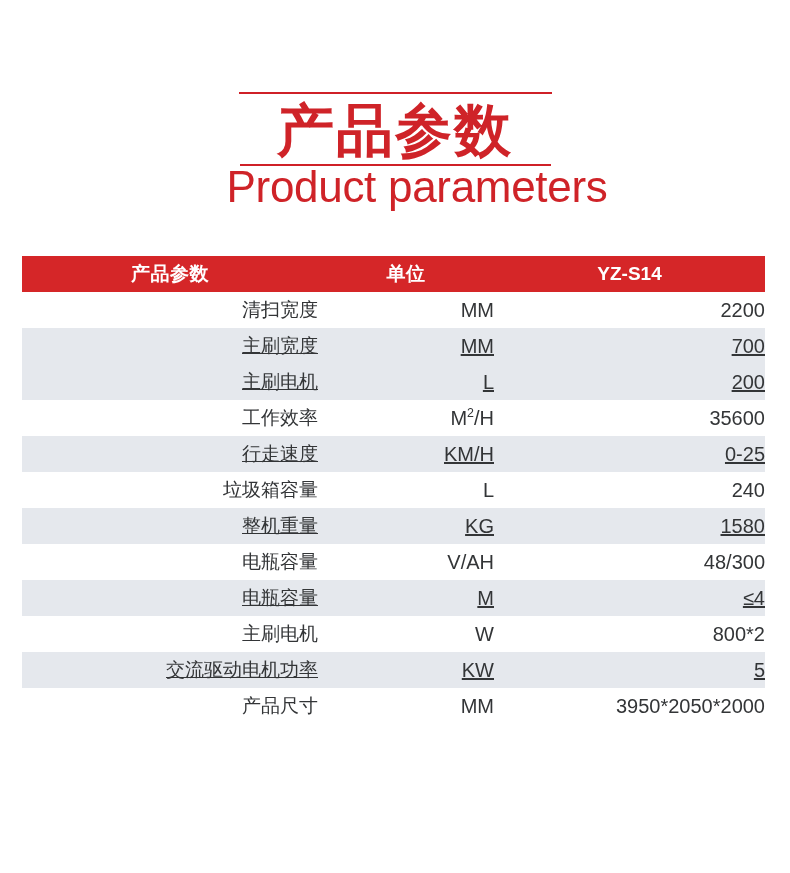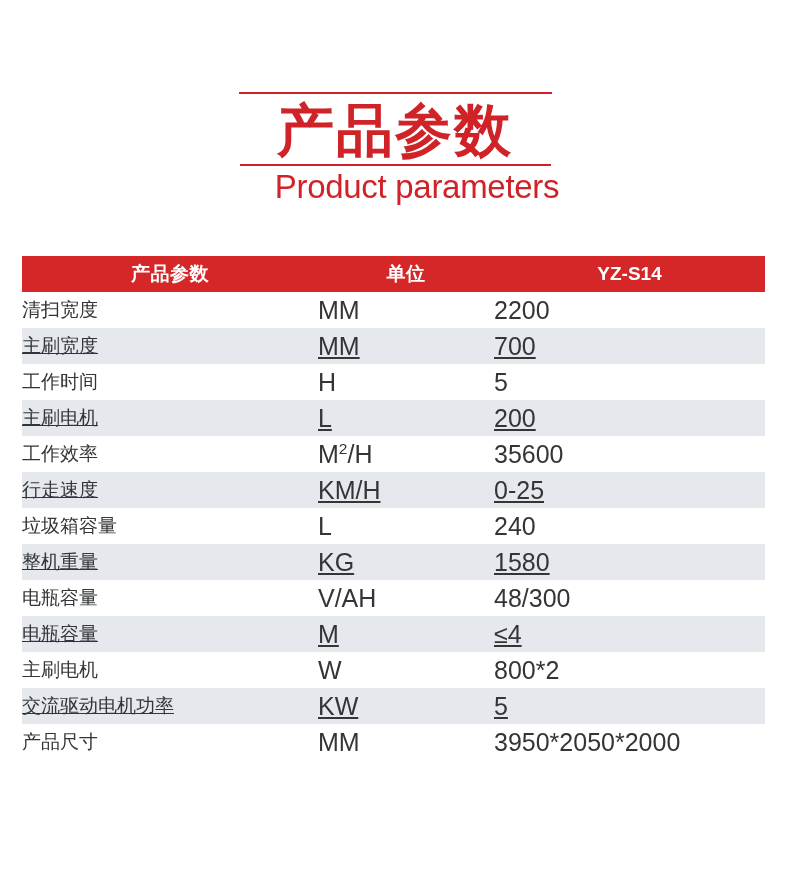--- a/index.html
+++ b/index.html
@@ -41,21 +41,21 @@
   .title-cn {
     font-size: 57px;
     line-height: 64px;
     color: #cf2328;
     font-weight: 700;
     letter-spacing: 2px;
     font-family: "DejaVu Sans", "Liberation Sans", sans-serif;
   }
 
   .title-en {
-    font-size: 33px;
+    font-size: 44px;
     line-height: 42px;
     color: #cf2328;
     font-weight: 400;
     letter-spacing: -0.3px;
     font-family: "Liberation Sans", "DejaVu Sans", sans-serif;
     padding-left: 44px;
   }
 
   
   .spec-table {
@@ -83,32 +83,32 @@
     letter-spacing: 0.5px;
   }
 
   .spec-table thead th.th-model {
     font-family: "Liberation Sans", "DejaVu Sans", sans-serif;
     letter-spacing: 0px;
   }
 
   .spec-table tbody td {
     height: 36px;
-    text-align: left;
+    text-align: right;
     vertical-align: middle;
     color: #333537;
     font-size: 19px;
     font-weight: 400;
     font-family: "DejaVu Sans", "Liberation Sans", sans-serif;
   }
 
   .spec-table tbody td.unit,
   .spec-table tbody td.value {
     font-family: "Liberation Sans", "DejaVu Sans", sans-serif;
-    font-size: 25px;
+    font-size: 20px;
   }
 
   .spec-table tbody tr.odd td { background: #ffffff; }
   .spec-table tbody tr.even td { background: #e5e8ed; text-decoration: underline; }
 
   sup { font-size: 0.62em; vertical-align: super; line-height: 0; }
 </style>
 </head>
 <body>
 
@@ -138,25 +138,20 @@
         <tr class="odd">
           <td class="param">清扫宽度</td>
           <td class="unit">MM</td>
           <td class="value">2200</td>
         </tr>
         <tr class="even">
           <td class="param">主刷宽度</td>
           <td class="unit">MM</td>
           <td class="value">700</td>
         </tr>
-        <tr class="odd">
-          <td class="param">工作时间</td>
-          <td class="unit">H</td>
-          <td class="value">5</td>
-        </tr>
         <tr class="even">
           <td class="param">主刷电机</td>
           <td class="unit">L</td>
           <td class="value">200</td>
         </tr>
         <tr class="odd">
           <td class="param">工作效率</td>
           <td class="unit">M<sup>2</sup>/H</td>
           <td class="value">35600</td>
         </tr>

